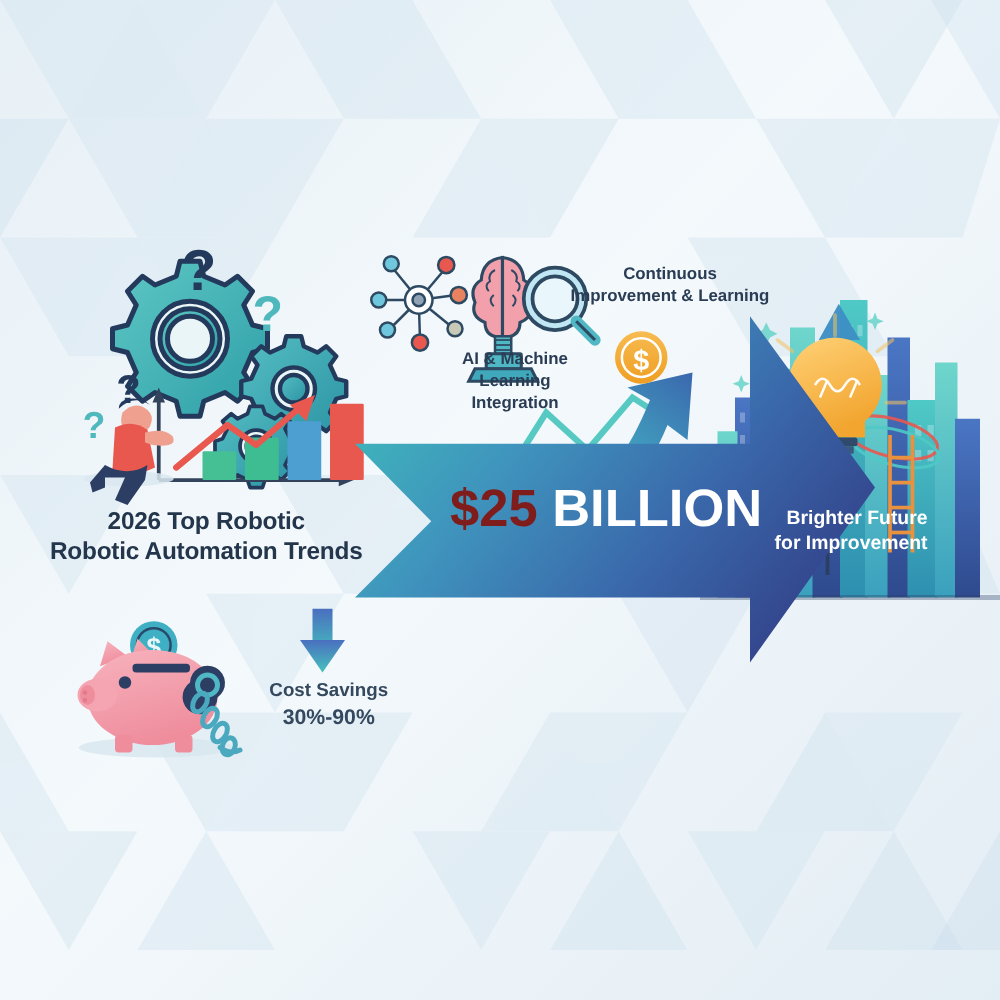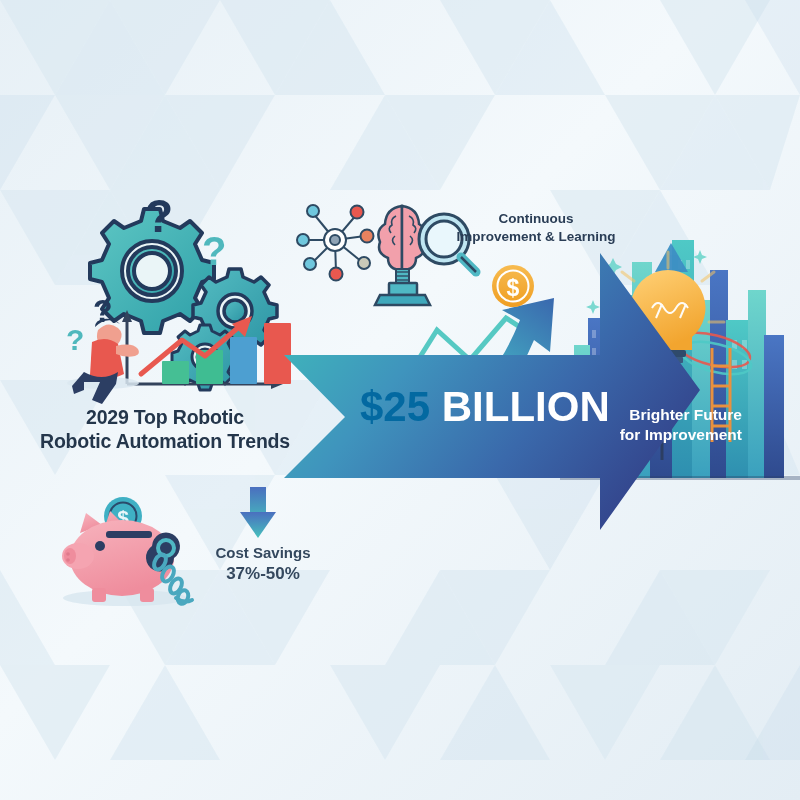--- a/index.html
+++ b/index.html
@@ -35,21 +35,21 @@
   }
   #cost-label .big{font-size:17px;font-weight:600;}
 
   #banner-text{
     position:absolute;left:360px;top:386px;width:240px;text-align:center;
   }
   #banner-text .headline{
     font-size:42px;font-weight:700;color:#ffffff;letter-spacing:0px;
     line-height:1;white-space:nowrap;
   }
-  #banner-text .headline .amount{color:#0369a1;}
+  #banner-text .headline .amount{color:#7f1d1d;}
   #banner-text .sub{
     font-size:17px;font-weight:500;color:#eef6fb;margin-top:7px;
   }
   #future-text{
     position:absolute;left:600px;top:405px;width:142px;text-align:right;
     font-size:15.5px;font-weight:700;color:#ffffff;line-height:1.3;
   }
 </style>
 </head>
 <body>
@@ -448,33 +448,38 @@
         <ellipse cx="160" cy="562" rx="5" ry="8" transform="rotate(30 160 562)"></ellipse>
         <ellipse cx="168" cy="574" rx="5" ry="8" transform="rotate(30 168 574)"></ellipse>
         <ellipse cx="176" cy="586" rx="5" ry="8" transform="rotate(30 176 586)"></ellipse>
         <ellipse cx="183" cy="597" rx="5" ry="7" transform="rotate(20 183 597)"></ellipse>
       </g>
       <path d="M176,598 q8,6 16,2" stroke="#4aa8bf" stroke-width="4" fill="none" stroke-linecap="round"></path>
     </g>
   </svg>
 
   <div class="txt" id="main-title">
-    <div>2029 Top Robotic</div>
+    <div>2026 Top Robotic</div>
     <div>Robotic Automation Trends</div>
   </div>
 
+  <div class="txt" id="ai-label">
+    <div>AI &amp; Machine</div>
+    <div>Learning</div>
+    <div>Integration</div>
+  </div>
 
   <div class="txt" id="cil-label">
     <div>Continuous</div>
     <div>Improvement &amp; Learning</div>
   </div>
 
   <div class="txt" id="cost-label">
     <div>Cost Savings</div>
-    <div class="big">37%-50%</div>
+    <div class="big">30%-90%</div>
   </div>
 
   <div id="banner-text">
     <div class="headline">
       <span class="amount">$25</span>
       <span>BILLION</span>
     </div>
   </div>
 
   <div id="future-text">

